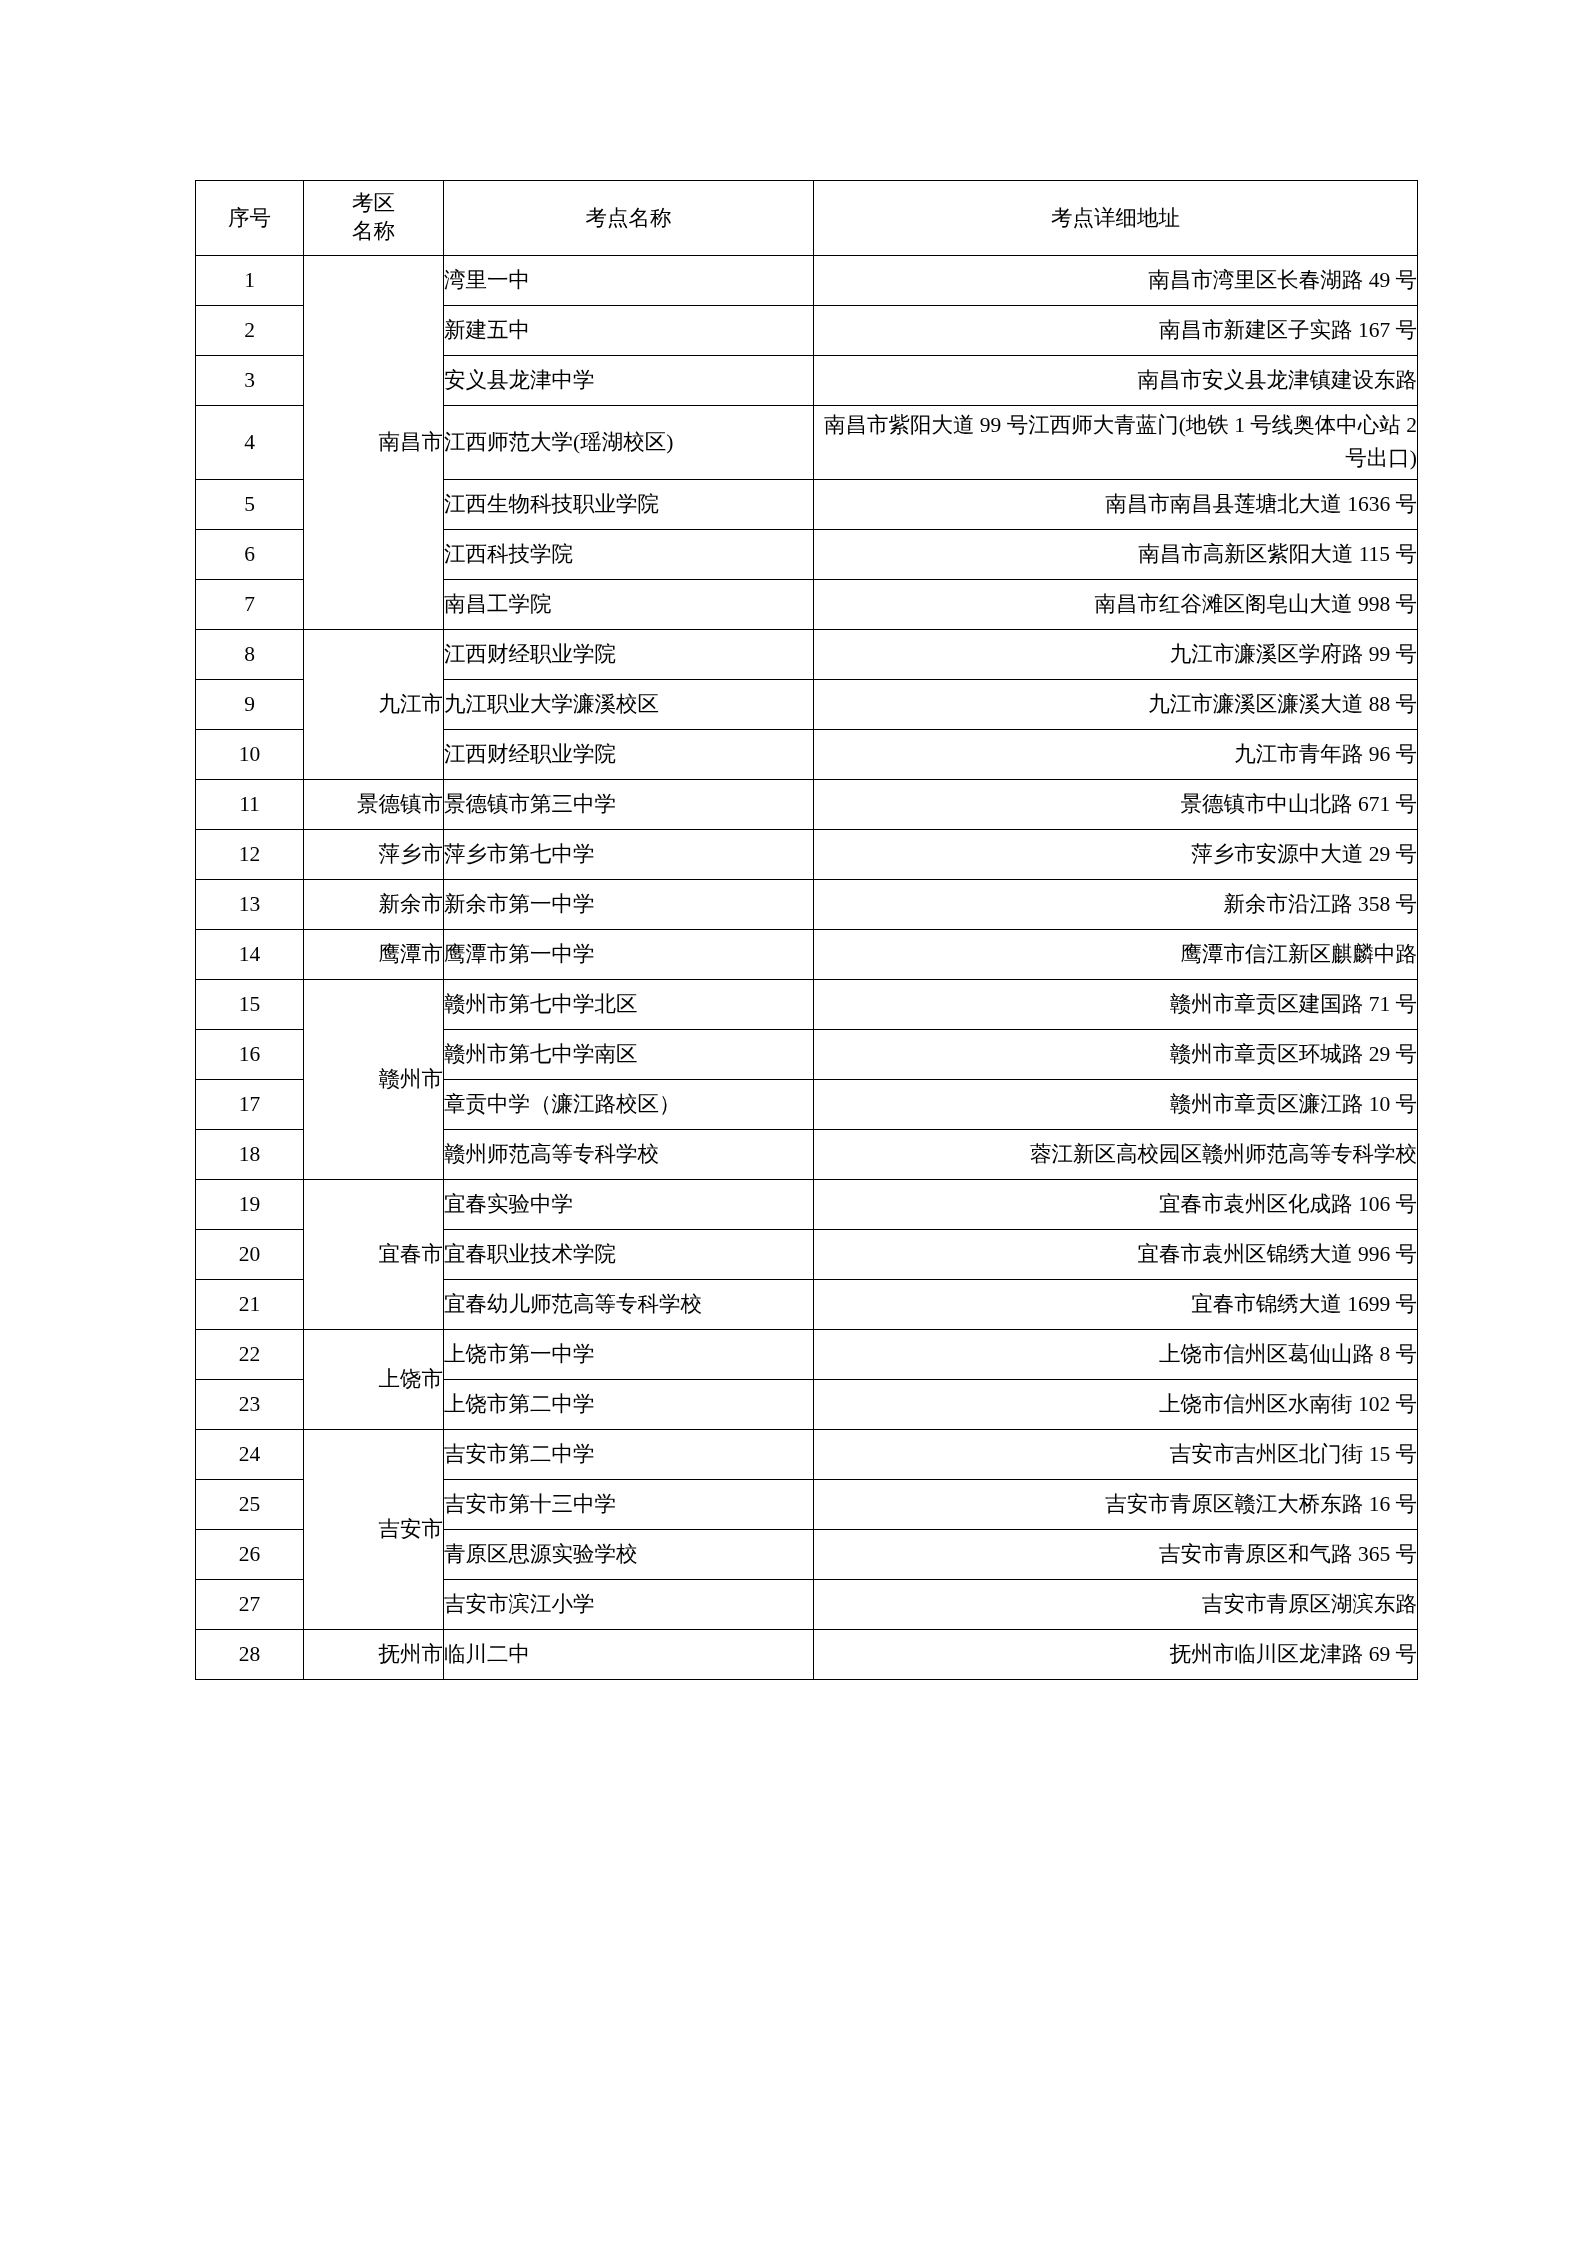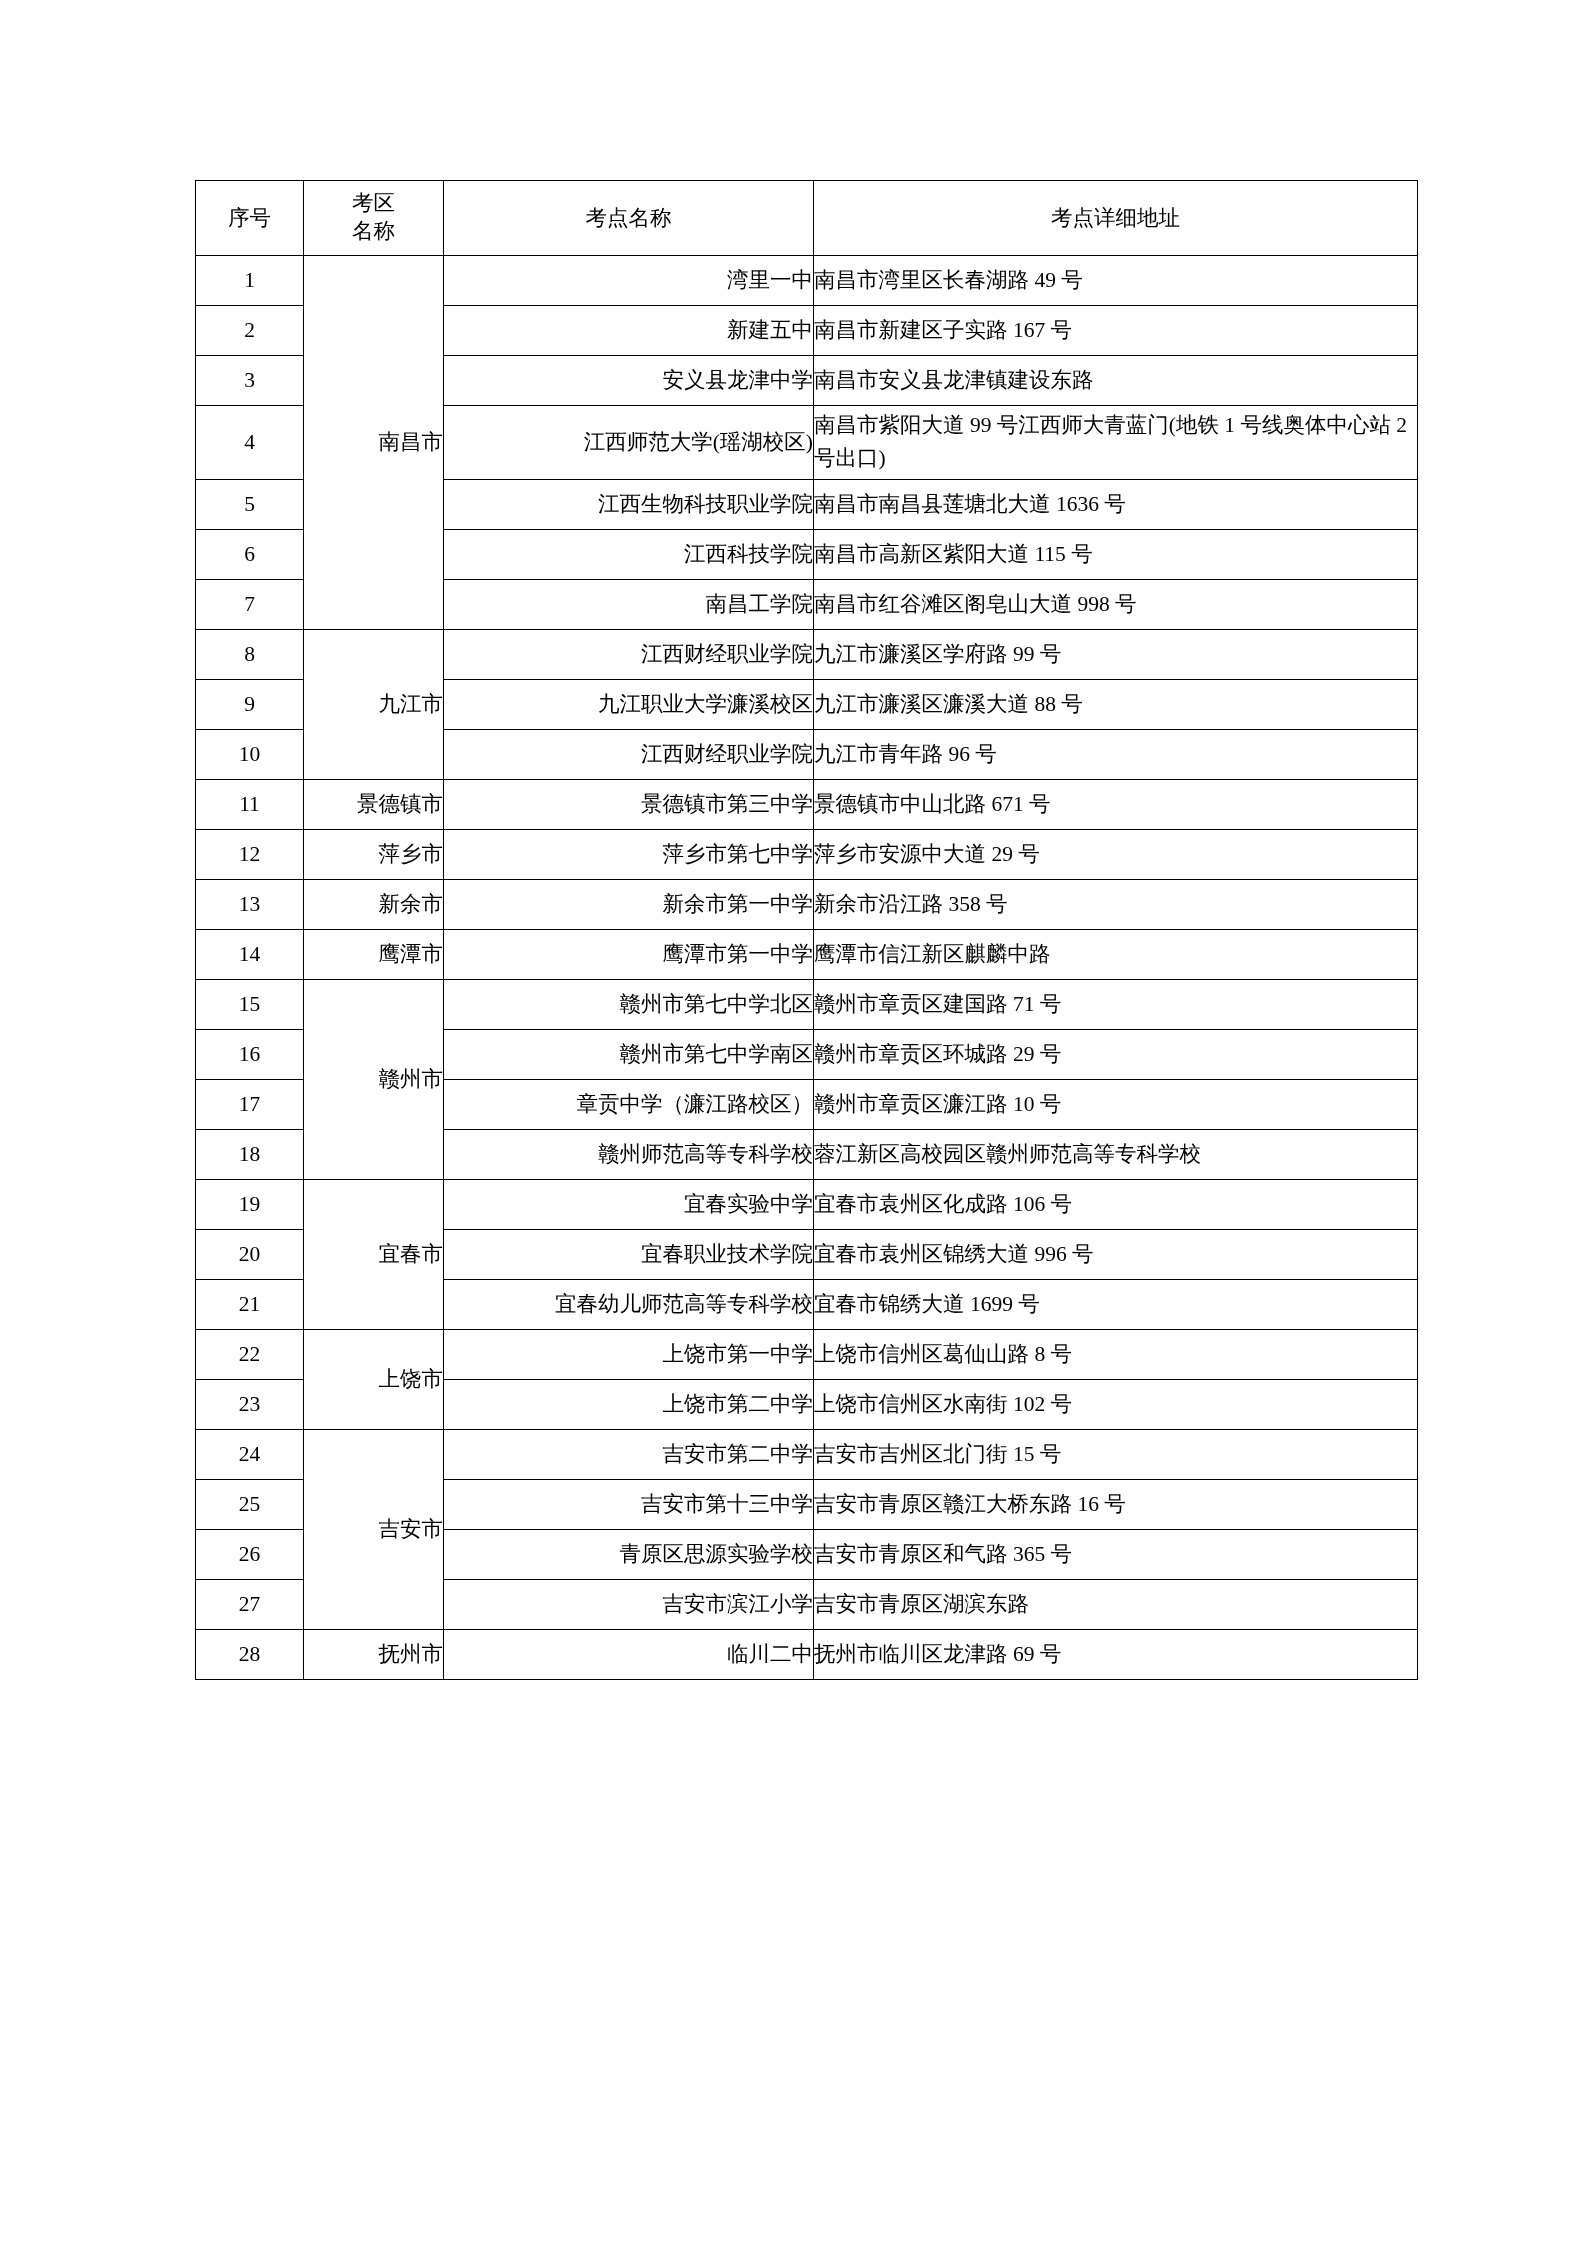--- a/index.html
+++ b/index.html
@@ -53,26 +53,26 @@
   td.seq {
     text-align: center;
     font-size: 21px;
     height: 49px;
   }
   td.area {
     text-align: right;
     font-size: 21.5px;
   }
   td.name {
+    text-align: left;
+    padding-left: 14px;
+    font-size: 21.5px;
+  }
+  td.addr {
     text-align: right;
-    padding-left: 14px;
-    font-size: 21.5px;
-  }
-  td.addr {
-    text-align: left;
     padding-left: 14px;
     font-size: 21.5px;
   }
   td.addr.two {
     line-height: 1.55;
     padding-top: 3px;
     padding-bottom: 3px;
   }
 </style>
 </head>

